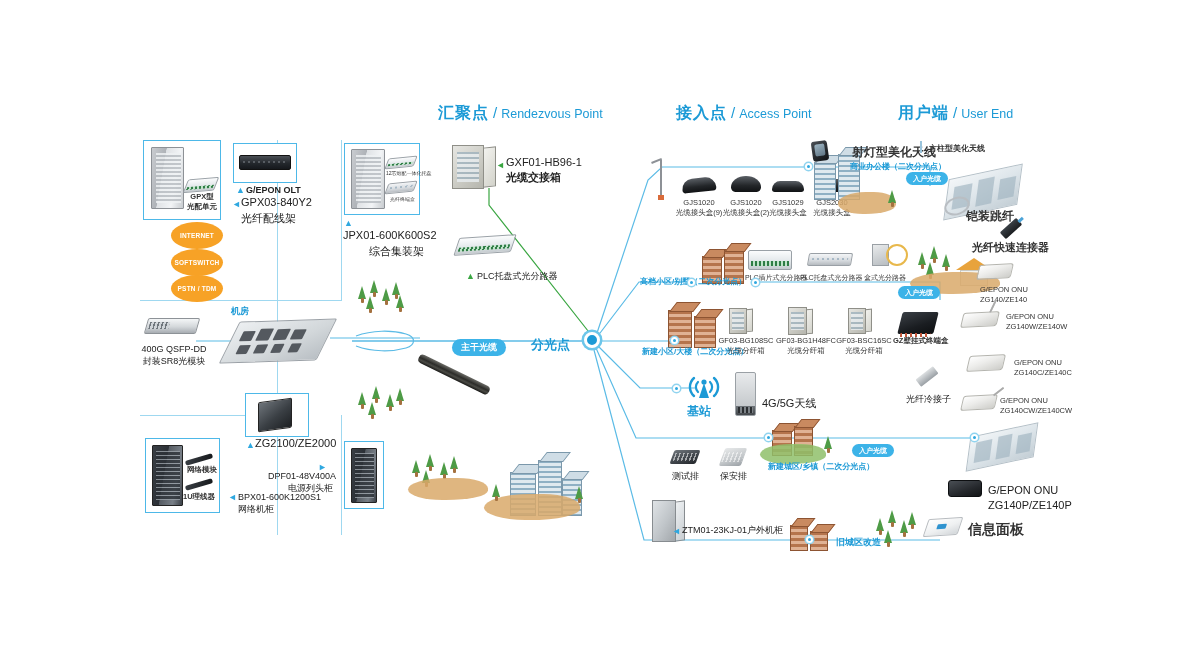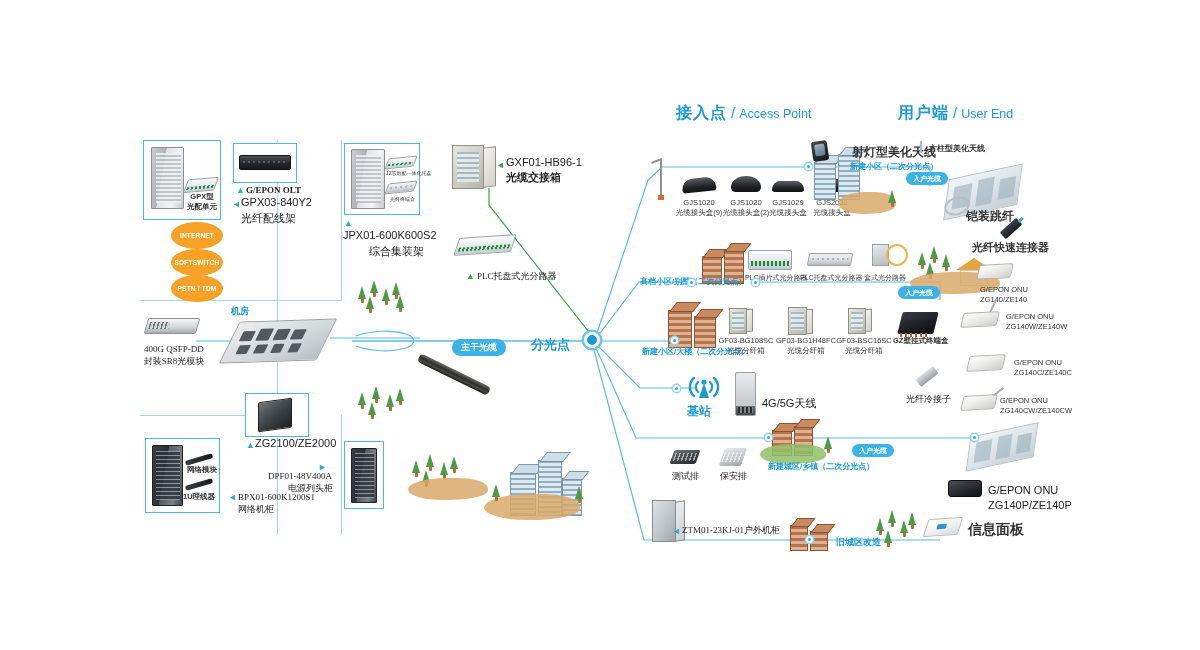--- a/index.html
+++ b/index.html
@@ -25,21 +25,21 @@
   .sect-head .slash { font-size: 15px; color: #1c9ad6; margin: 0 4px; font-weight: normal;}
   .sect-head .en { font-size: 12.5px; color: #1c9ad6; font-weight: normal; }
 
   
   .lbl {
     position: absolute; white-space: nowrap;
     font-size: 7.5px; color: #333; line-height: 1.35;
   }
   .lbl.ctr { text-align: center; }
   .lbl.big { font-size: 11px; color: #222; }
-  .lbl.mid { font-size: 9px; color: #222; font-family: Liberation Serif, serif; }
+  .lbl.mid { font-size: 9px; color: #222; }
   .lbl.blue { color: #1c9ad6; }
   .lbl.bold { font-weight: bold; }
 
   
   .frame {
     position: absolute;
     border: 1.2px solid #4db8e8;
     background: #fff;
   }
 
@@ -366,20 +366,23 @@
     <path d="M596,348 L636,438 L772,438" stroke="#5bbbe6" stroke-width="1.2" fill="none"></path>
 
     <path d="M594,350 L644,540 L812,540" stroke="#5bbbe6" stroke-width="1.2" fill="none"></path>
 
     <path d="M822,167 L930,167 L930,186" stroke="#5bbbe6" stroke-width="1.2" fill="none"></path>
     <path d="M758,282 L940,282 L940,300" stroke="#5bbbe6" stroke-width="1.2" fill="none"></path>
     <path d="M790,438 L975,438" stroke="#5bbbe6" stroke-width="1.2" fill="none"></path>
     <path d="M826,540 L940,540" stroke="#5bbbe6" stroke-width="1.2" fill="none"></path>
   </svg>
 
+  <div class="sect-head" style="left:438px; top:103px;">
+    <span class="cn">汇聚点</span><span class="slash">/</span><span class="en">Rendezvous Point</span>
+  </div>
   <div class="sect-head" style="left:676px; top:103px;">
     <span class="cn">接入点</span><span class="slash">/</span><span class="en">Access Point</span>
   </div>
   <div class="sect-head" style="left:898px; top:103px;">
     <span class="cn">用户端</span><span class="slash">/</span><span class="en">User End</span>
   </div>
 
   <div class="vrule" style="left:277px; top:140px; height:260px;"></div>
   <div class="vrule" style="left:277px; top:415px; height:120px;"></div>
   <div class="rule" style="left:140px; top:300px; width:137px;"></div>
@@ -600,21 +603,21 @@
     <div class="top" style="left:6px;  top:5px;  width:22px; height:9px;"></div>
     <div class="face" style="left:26px; top:4px;  width:22px; height:46px;"></div>
     <div class="top" style="left:30px; top:-3px; width:22px; height:9px;"></div>
   </div>
   <div class="ground" style="left:838px; top:192px; width:58px; height:22px;"></div>
   <div class="tree" style="left:888px; top:190px;">
       <div class="crown"></div>
       <div class="trunk"></div>
     </div>
   <div class="dot" style="left:805px; top:163px;"></div>
-  <div class="lbl blue bold" style="left:850px; top:162px; font-size:8px;">新建小区（二次分光点）</div>
+  <div class="lbl blue bold" style="left:850px; top:162px; font-size:8px;">商业办公楼（二次分光点）</div>
   <div class="badge sm" style="left:906px; top:172px;">入户光缆</div>
 
   <div class="dev spot" style="left:812px; top:141px; width:16px; height:20px;">
       <div class="lens"></div>
     </div>
   <div class="lbl bold" style="left:852px; top:144px; font-size:12px;">射灯型美化天线</div>
   <div style="position:absolute; left:920px; top:141px; width:1.5px; height:12px; background:#9ac4dc;"></div>
   <div class="lbl bold" style="left:929px; top:144px; font-size:8px;">方柱型美化天线</div>
 
   <div class="brick bldg" style="left:700px; top:242px; width:50px; height:44px;">

